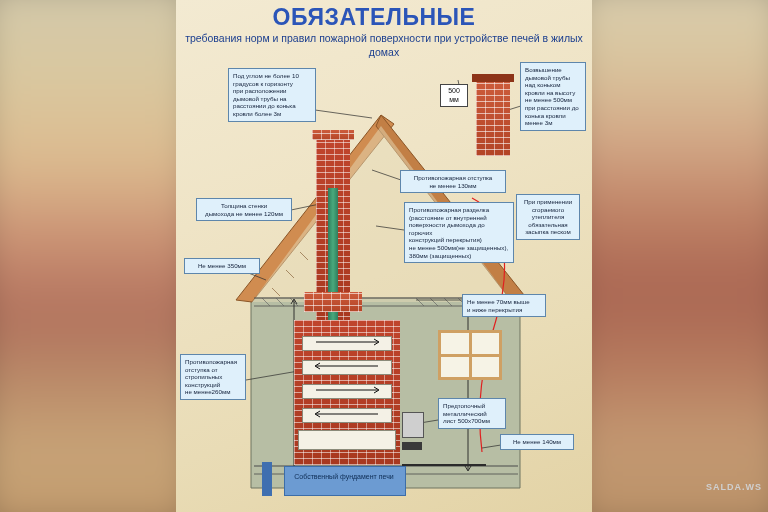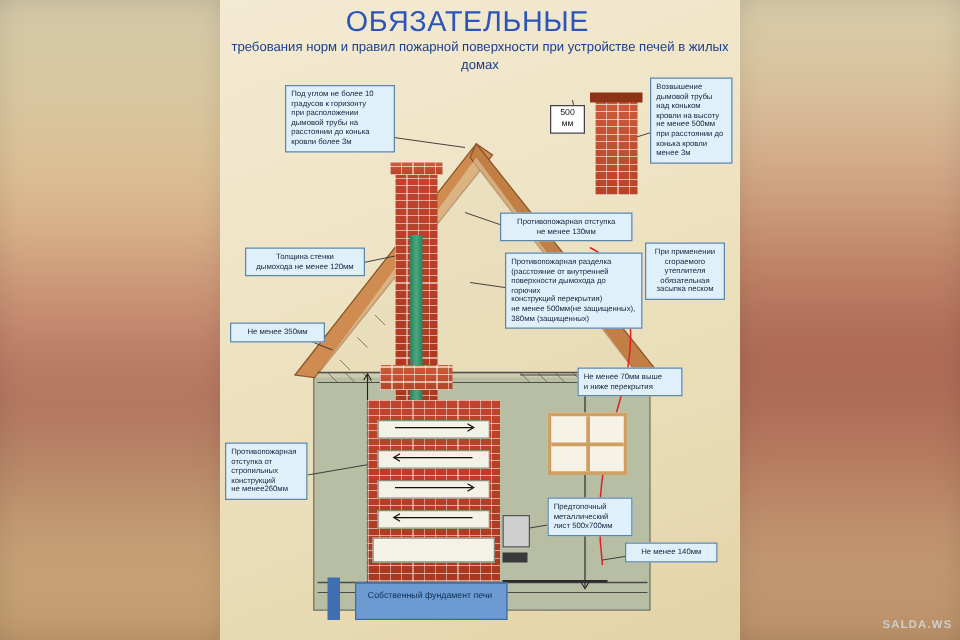--- a/index.html
+++ b/index.html
@@ -51,21 +51,21 @@
     background: linear-gradient(180deg,#d6cdb2 0%, #dac7a0 16%, #d3a987 30%, #bd7f63 44%, #a96552 56%, #b5795d 68%, #c49a73 82%, #b58c62 100%);
   }
 
   
   .title-main {
     position: absolute;
     left: 0; top: 4px;
     width: 396px;
     text-align: center;
     color: #2b55b8;
-    font-weight: normal;
+    font-weight: bold;
     font-size: 23px;
     letter-spacing: 0.5px;
   }
   .title-sub {
     position: absolute;
     left: 0; top: 31px;
     width: 416px;
     text-align: center;
     color: #1c3f8f;
     font-size: 10.5px;
@@ -125,21 +125,21 @@
     color: #111;
     font-size: 7px;
     line-height: 8.5px;
     text-align: center;
     padding: 2px 3px;
     box-sizing: border-box;
   }
   .watermark {
     position: absolute;
     right: 6px;
-    bottom: 8px;
+    bottom: 20px;
     color: #cfcfcf;
     font-size: 9px;
     letter-spacing: 1px;
     font-weight: bold;
   }
   svg.overlay {
     position: absolute;
     left: 0; top: 0;
     width: 416px; height: 512px;
     pointer-events: none;

